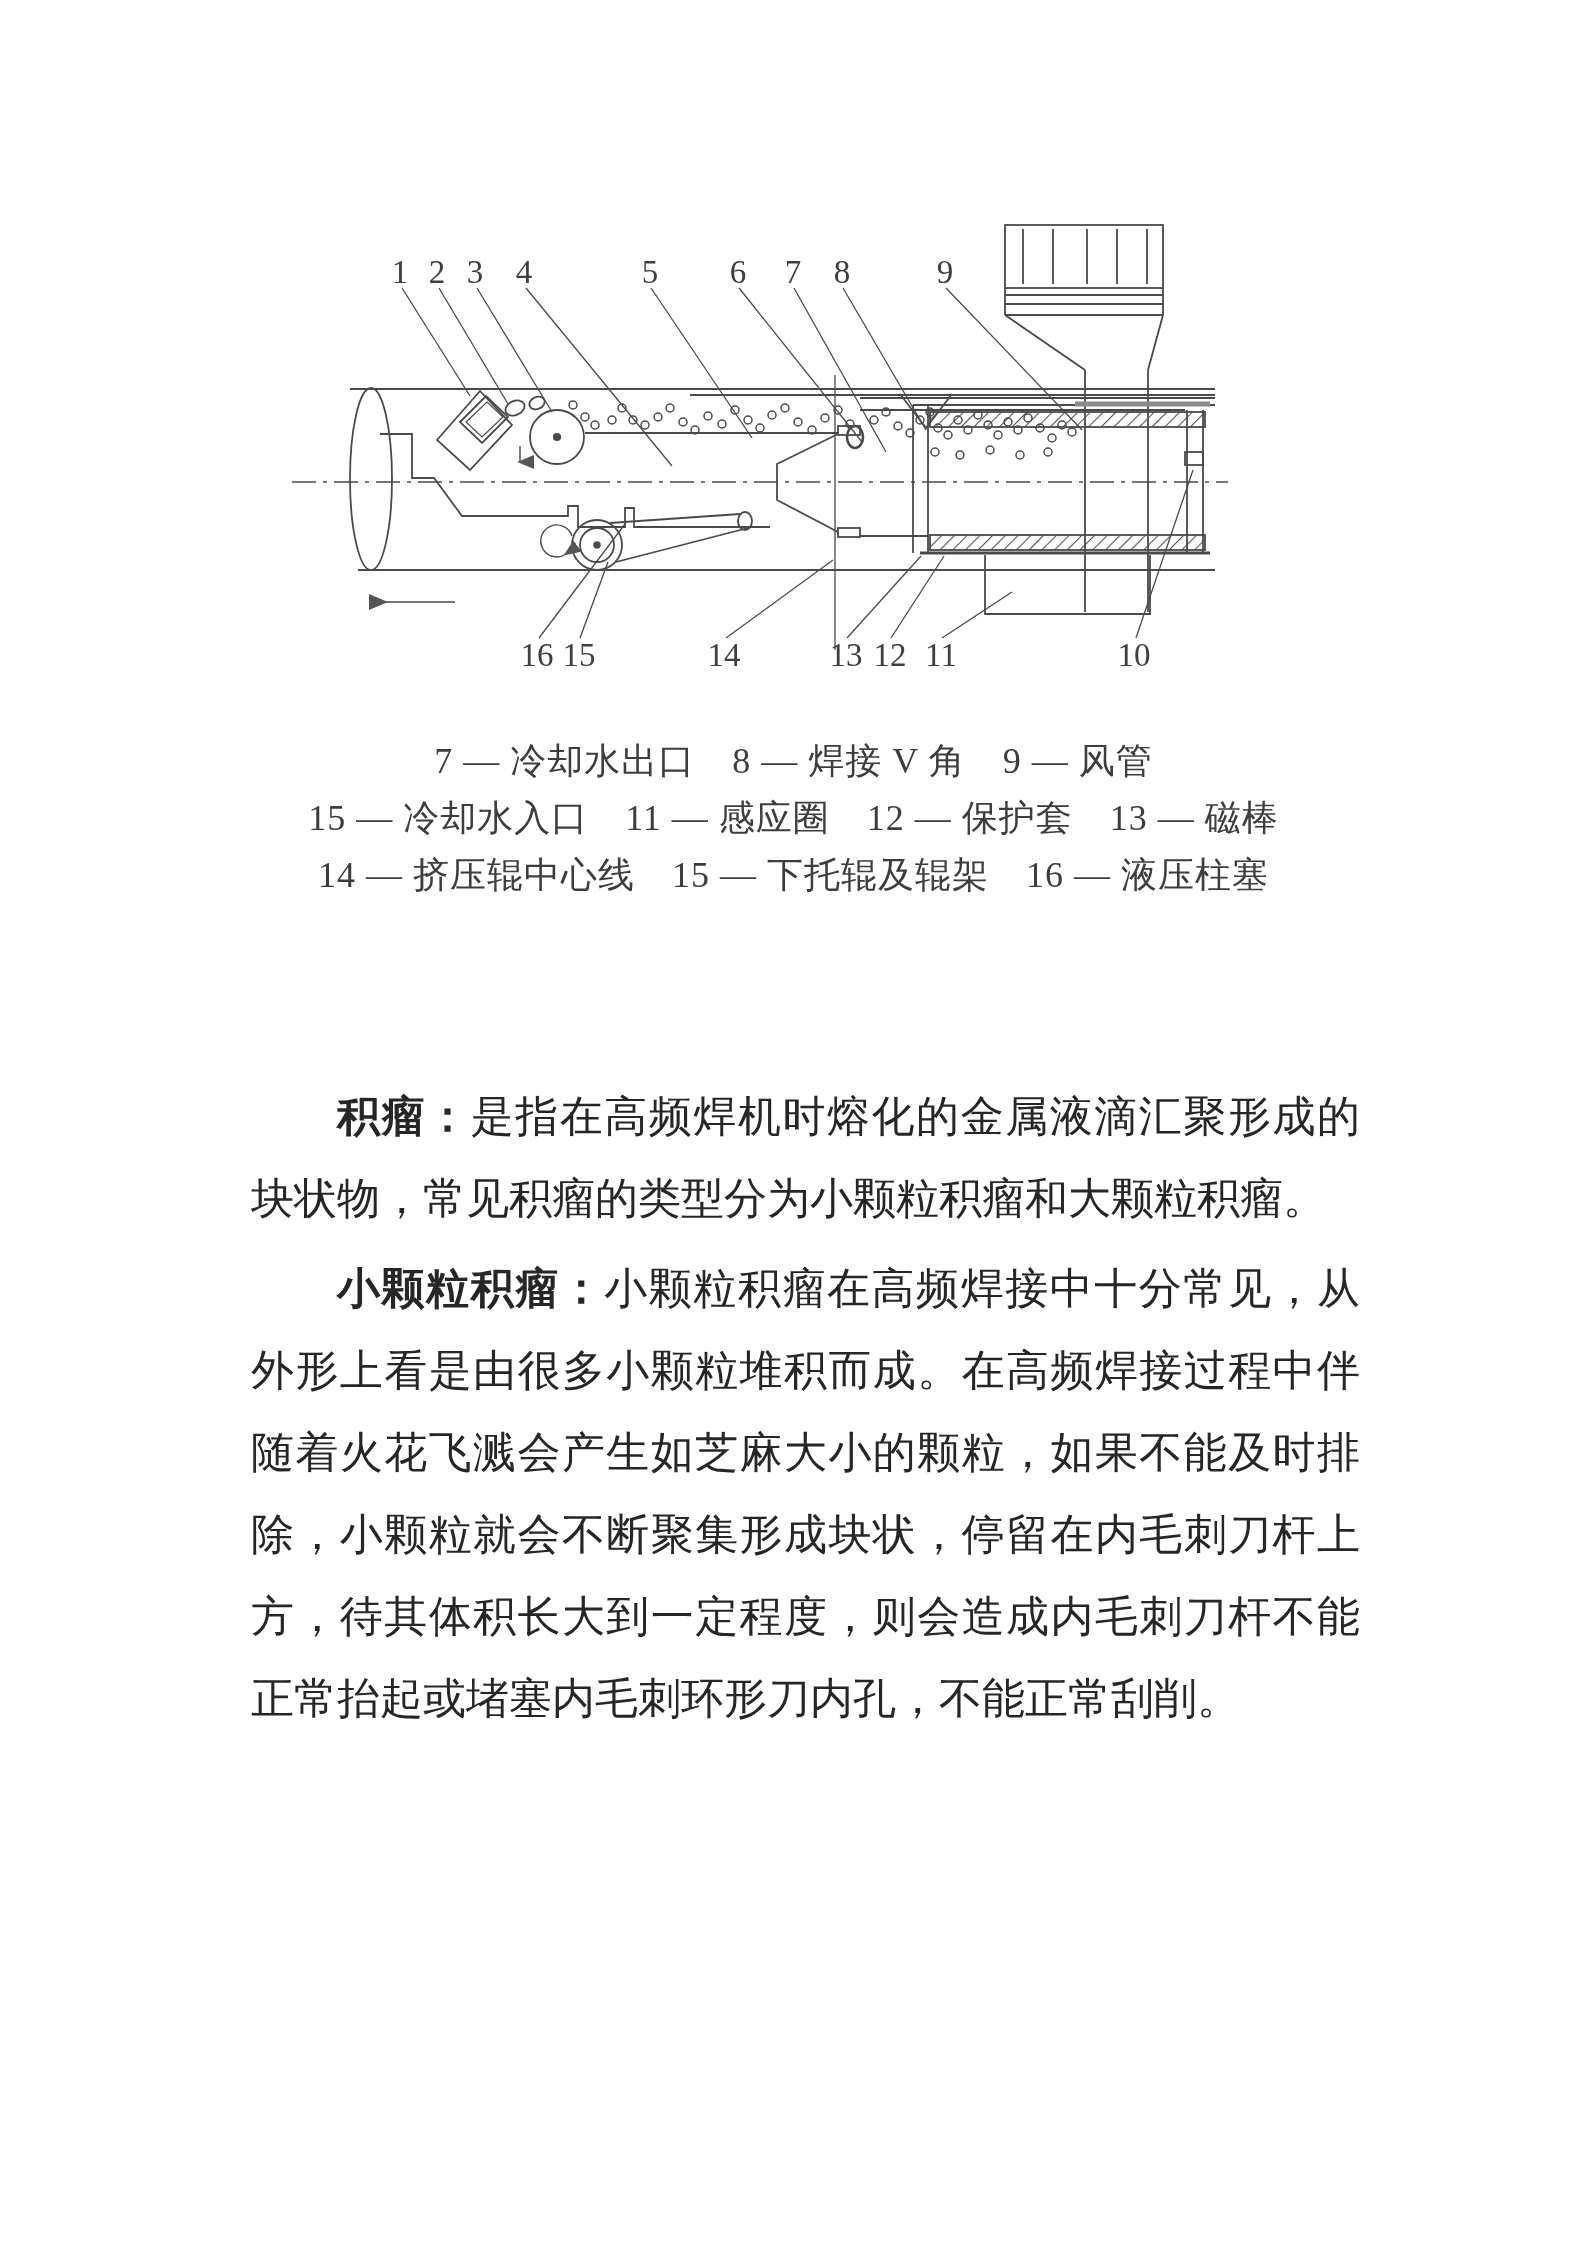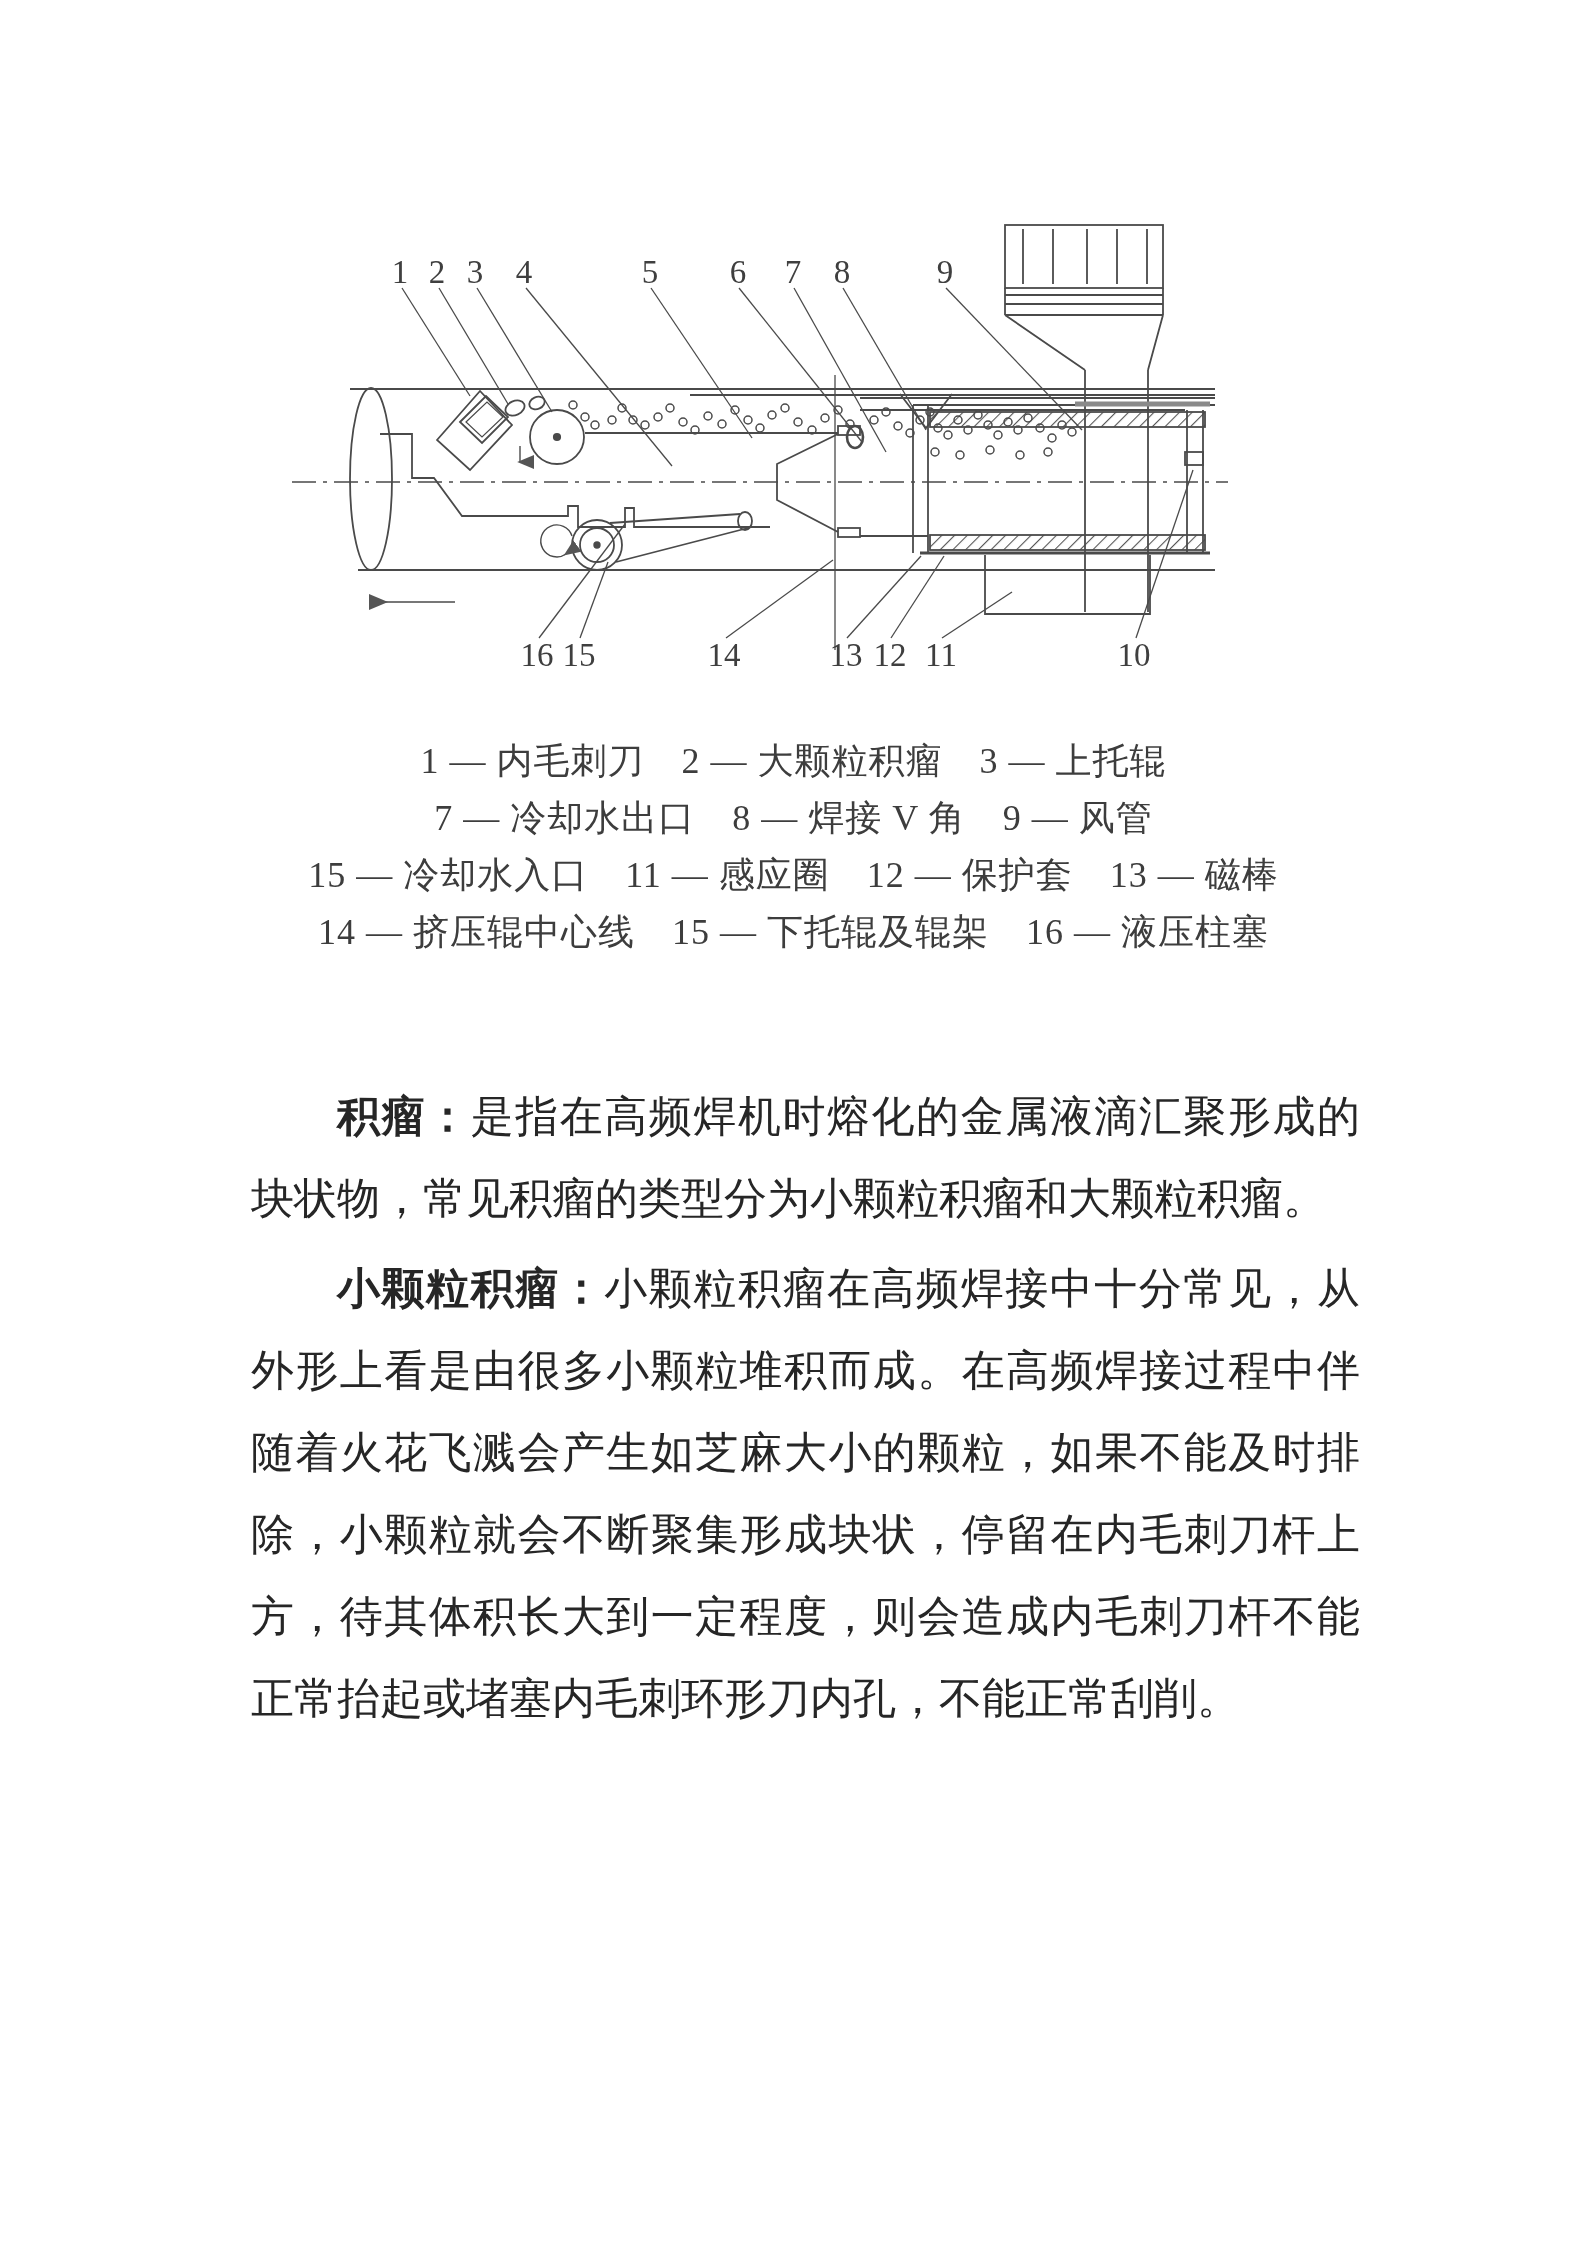--- a/index.html
+++ b/index.html
@@ -227,21 +227,20 @@
           <text class="num" x="846" y="666">13</text>
           <text class="num" x="890" y="666">12</text>
           <text class="num" x="941" y="666">11</text>
           <text class="num" x="1134" y="666">10</text>
         </g>
       </g>
     </svg>
   </div>
 
   <div class="legend">
-    <div>1 — 内毛刺刀　2 — 大颗粒积瘤　3 — 上托辊</div>
     <div>7 — 冷却水出口　8 — 焊接 V 角　9 — 风管</div>
     <div>15 — 冷却水入口　11 — 感应圈　12 — 保护套　13 — 磁棒</div>
     <div>14 — 挤压辊中心线　15 — 下托辊及辊架　16 — 液压柱塞</div>
   </div>
 
   <div class="bodytext">
     <p><b>积瘤：</b><span>是指在高频焊机时熔化的金属液滴汇聚形成的块状物，常见积瘤的类型分为小颗粒积瘤和大颗粒积瘤。</span></p>
     <p><b>小颗粒积瘤：</b><span>小颗粒积瘤在高频焊接中十分常见，从外形上看是由很多小颗粒堆积而成。在高频焊接过程中伴随着火花飞溅会产生如芝麻大小的颗粒，如果不能及时排除，小颗粒就会不断聚集形成块状，停留在内毛刺刀杆上方，待其体积长大到一定程度，则会造成内毛刺刀杆不能正常抬起或堵塞内毛刺环形刀内孔，不能正常刮削。</span></p>
   </div>
 

